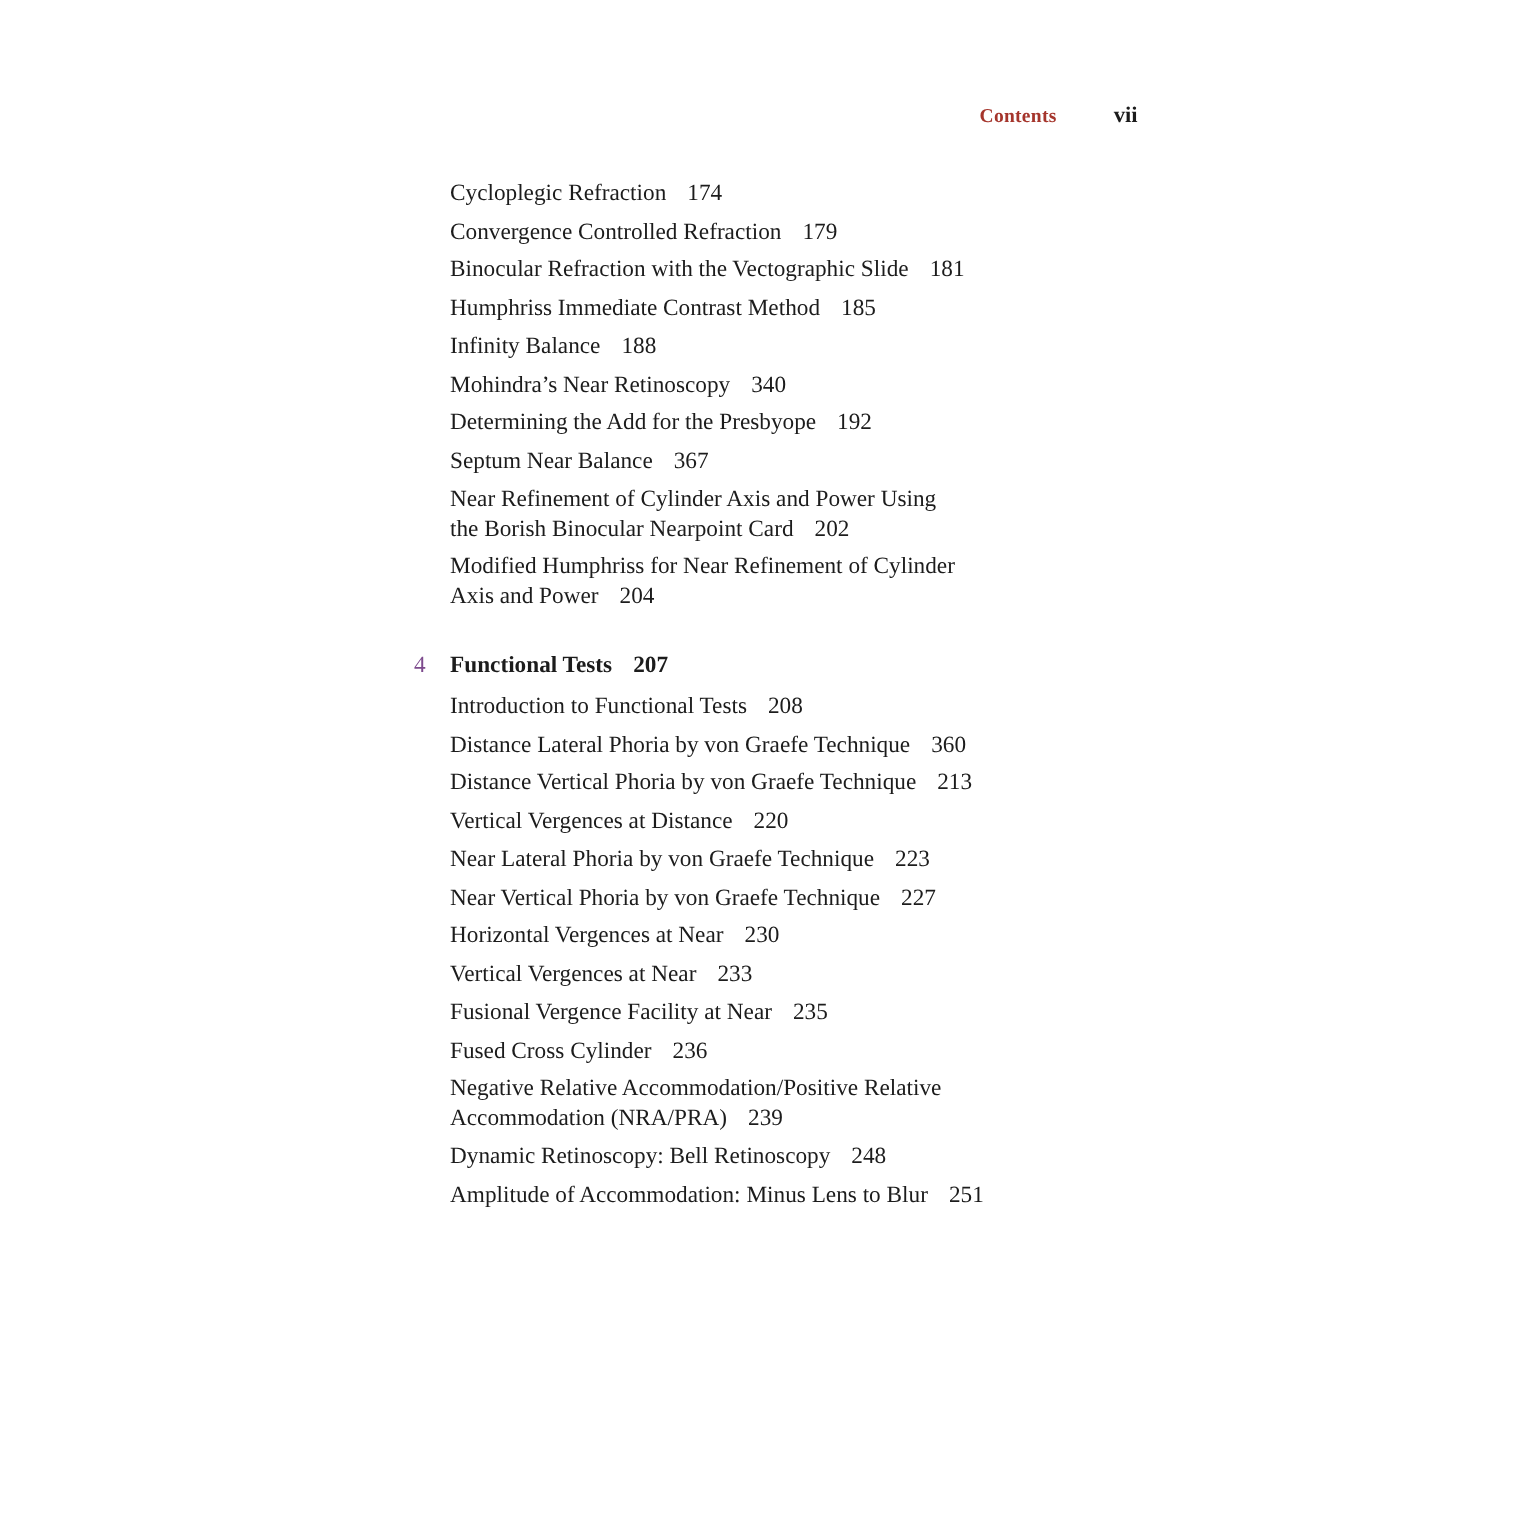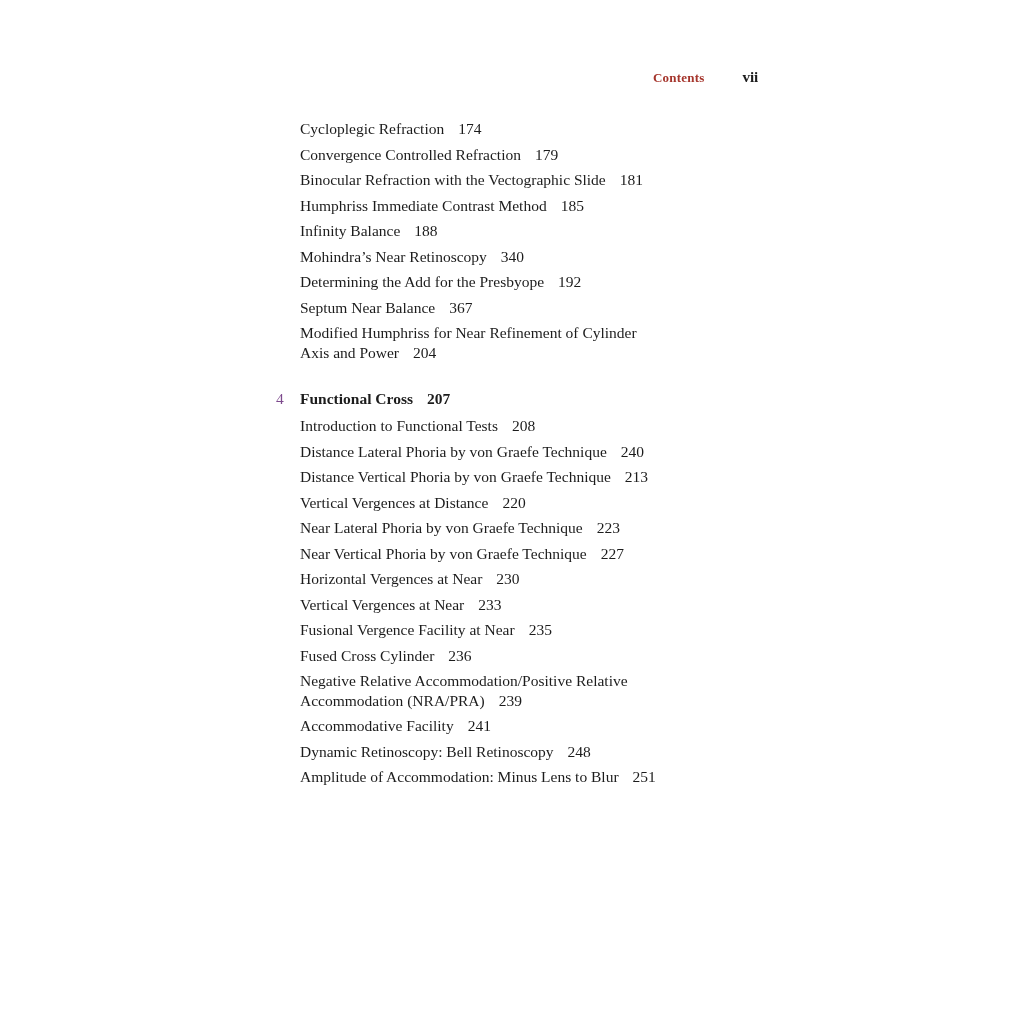--- a/index.html
+++ b/index.html
@@ -94,29 +94,31 @@
   <div class="entry"><span class="entry-title">Humphriss Immediate Contrast Method</span><span class="entry-page">185</span></div>
 
   <div class="entry"><span class="entry-title">Infinity Balance</span><span class="entry-page">188</span></div>
 
   <div class="entry"><span class="entry-title">Mohindra’s Near Retinoscopy</span><span class="entry-page">340</span></div>
 
   <div class="entry"><span class="entry-title">Determining the Add for the Presbyope</span><span class="entry-page">192</span></div>
 
   <div class="entry"><span class="entry-title">Septum Near Balance</span><span class="entry-page">367</span></div>
 
+  <div class="entry"><span class="entry-title">Near Refinement of Cylinder Axis and Power Using
+the Borish Binocular Nearpoint Card</span><span class="entry-page">202</span></div>
 
   <div class="entry"><span class="entry-title">Modified Humphriss for Near Refinement of Cylinder
 Axis and Power</span><span class="entry-page">204</span></div>
 
-  <div class="chapter-heading"><span class="chapter-number">4</span><span class="chapter-title">Functional Cross</span><span class="chapter-page">207</span></div>
+  <div class="chapter-heading"><span class="chapter-number">4</span><span class="chapter-title">Functional Tests</span><span class="chapter-page">207</span></div>
 
   <div class="entry"><span class="entry-title">Introduction to Functional Tests</span><span class="entry-page">208</span></div>
 
-  <div class="entry"><span class="entry-title">Distance Lateral Phoria by von Graefe Technique</span><span class="entry-page">240</span></div>
+  <div class="entry"><span class="entry-title">Distance Lateral Phoria by von Graefe Technique</span><span class="entry-page">360</span></div>
 
   <div class="entry"><span class="entry-title">Distance Vertical Phoria by von Graefe Technique</span><span class="entry-page">213</span></div>
 
 
   <div class="entry"><span class="entry-title">Vertical Vergences at Distance</span><span class="entry-page">220</span></div>
 
   <div class="entry"><span class="entry-title">Near Lateral Phoria by von Graefe Technique</span><span class="entry-page">223</span></div>
 
   <div class="entry"><span class="entry-title">Near Vertical Phoria by von Graefe Technique</span><span class="entry-page">227</span></div>
 
@@ -124,20 +126,19 @@
 
   <div class="entry"><span class="entry-title">Vertical Vergences at Near</span><span class="entry-page">233</span></div>
 
   <div class="entry"><span class="entry-title">Fusional Vergence Facility at Near</span><span class="entry-page">235</span></div>
 
   <div class="entry"><span class="entry-title">Fused Cross Cylinder</span><span class="entry-page">236</span></div>
 
   <div class="entry"><span class="entry-title">Negative Relative Accommodation/Positive Relative
 Accommodation (NRA/PRA)</span><span class="entry-page">239</span></div>
 
-  <div class="entry"><span class="entry-title">Accommodative Facility</span><span class="entry-page">241</span></div>
 
 
   <div class="entry"><span class="entry-title">Dynamic Retinoscopy: Bell Retinoscopy</span><span class="entry-page">248</span></div>
 
   <div class="entry"><span class="entry-title">Amplitude of Accommodation: Minus Lens to Blur</span><span class="entry-page">251</span></div>
 </div>
 </div>
 
 </body></html>

